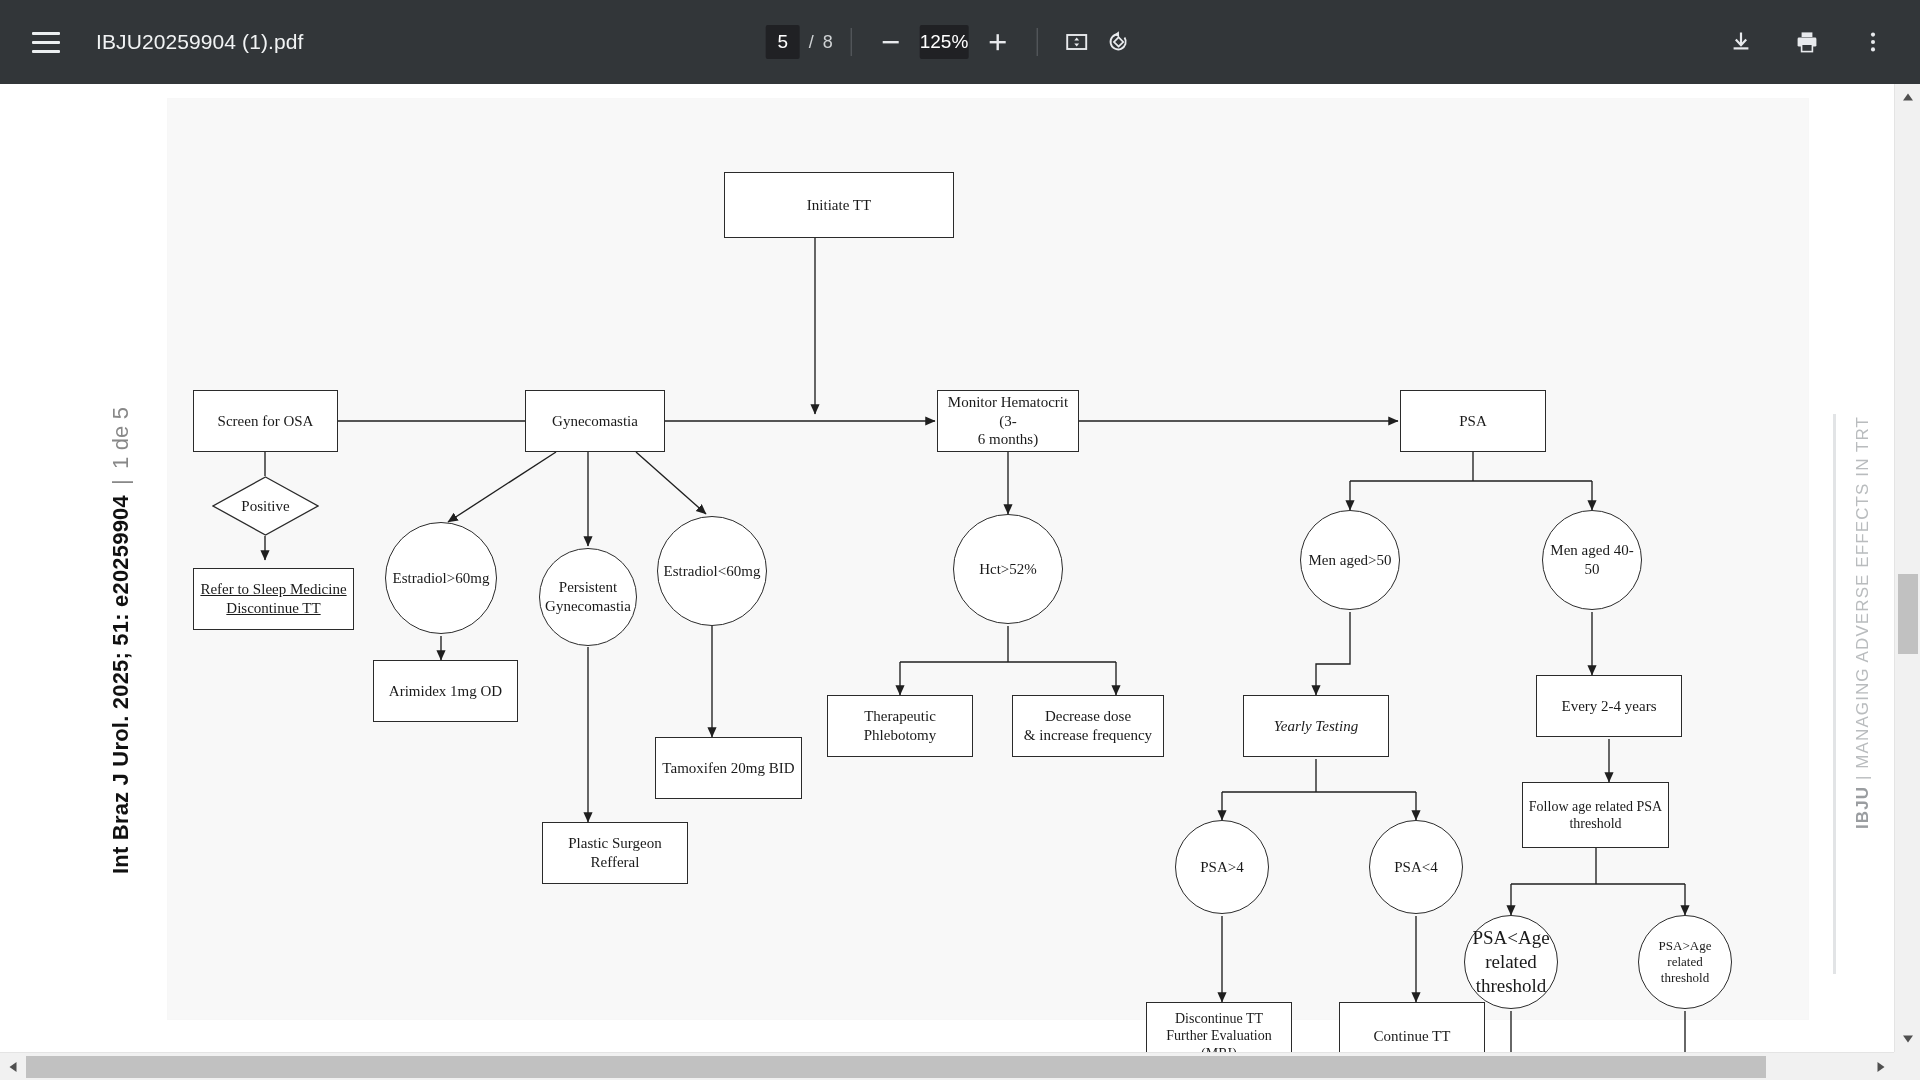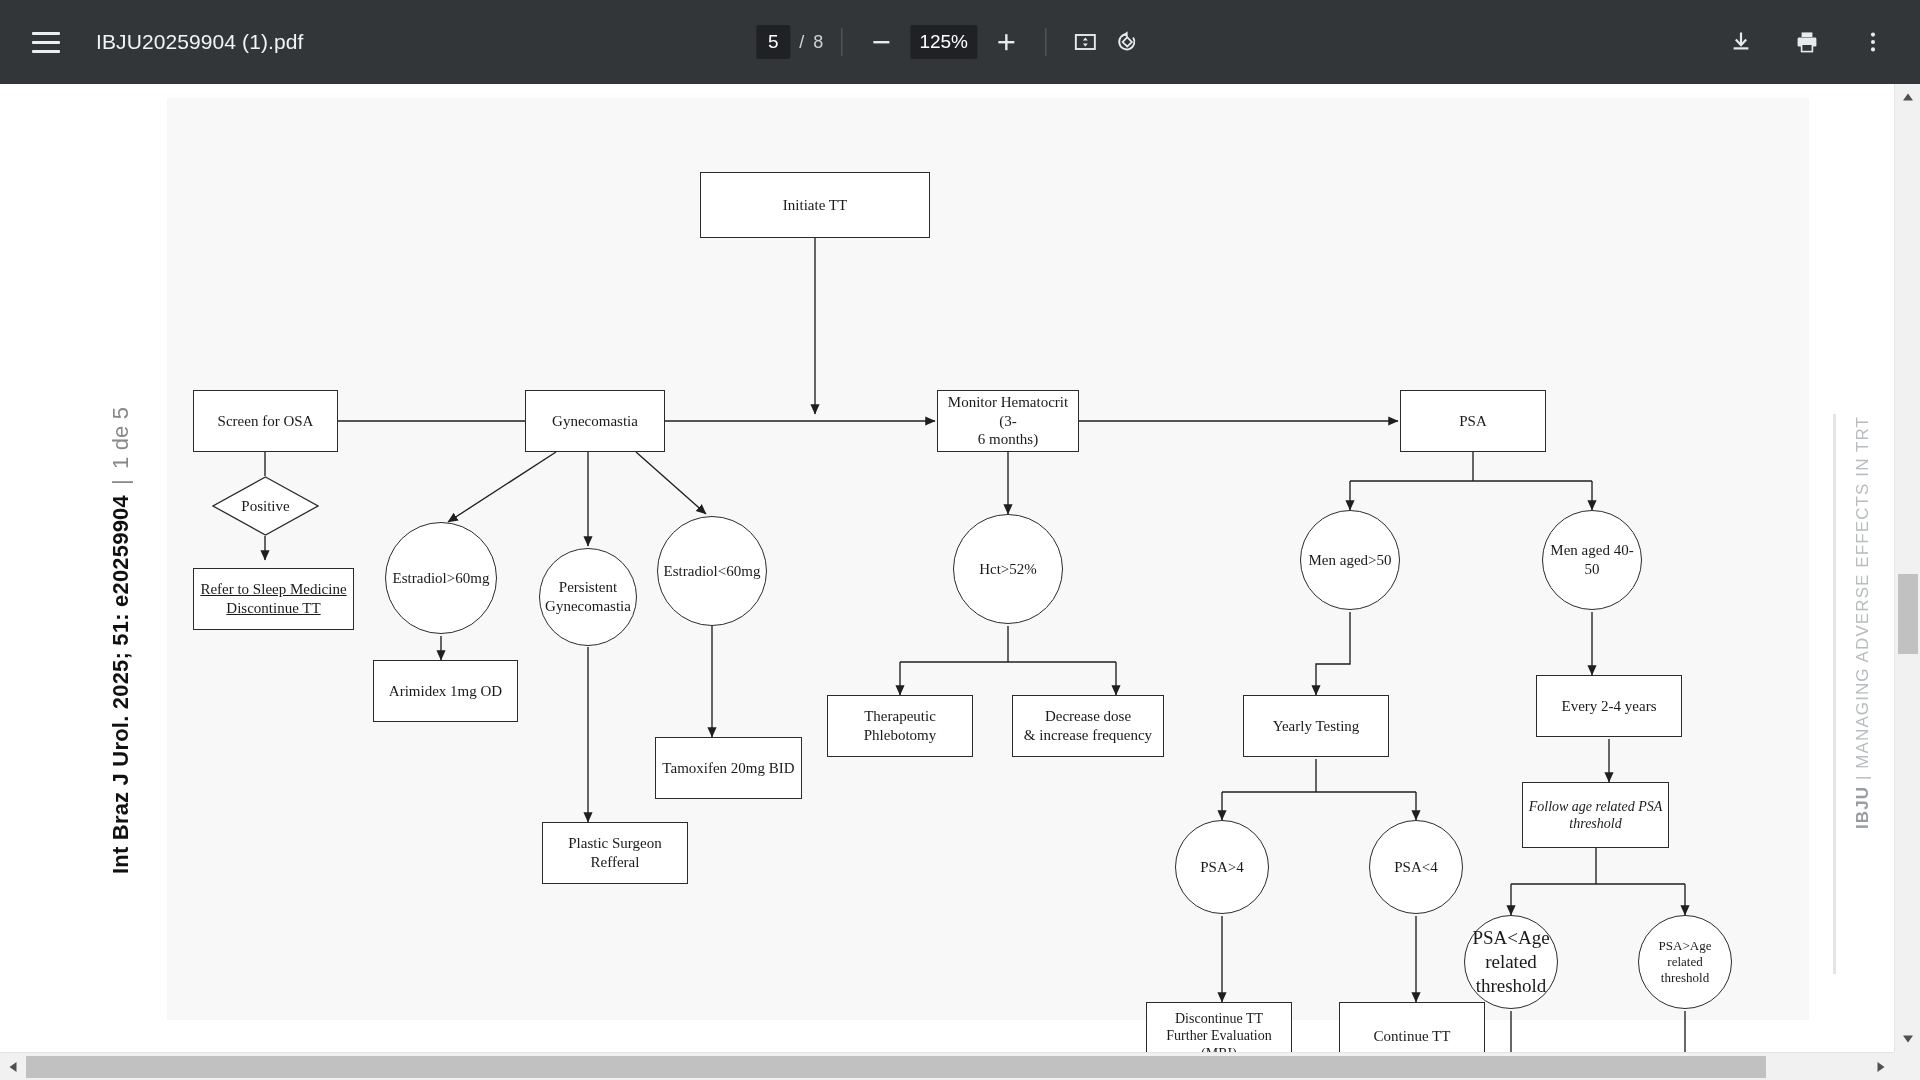--- a/index.html
+++ b/index.html
@@ -43,21 +43,21 @@
   .page-sep { margin: 0 9px 0 9px; font-size: 18px; color:#cfd2d4; }
   .page-total { font-size: 18px; color:#cfd2d4; }
   .divider-v { width:1px; height:28px; background:#5f6368; margin: 0 18px; }
   .tb-btn {
     width: 42px; height: 42px; display:flex; align-items:center; justify-content:center;
     cursor:pointer; border-radius:4px;
   }
   .tb-btn svg { display:block; }
   .zoom-box {
     background:#202124; color:#fff; font-size:19px;
-    height:34px; padding: 0 9px; display:flex; align-items:center; justify-content:center;
+    height:34px; padding: 0 0; display:flex; align-items:center; justify-content:center;
     border-radius:2px; margin: 0 8px; cursor:text;
   }
   #right-controls {
     position: absolute; right: 26px; display:flex; align-items:center; gap: 24px;
   }
 
   
   #viewer {
     position:absolute; top: 84px; left: 0;
     width: 1920px; height: 996px;
@@ -289,21 +289,21 @@
 
         <path d="M1222,832 L1222,918" marker-end="url(#ah)"></path>
 
         <path d="M1416,832 L1416,918" marker-end="url(#ah)"></path>
 
         <path d="M1511,927 L1511,996"></path>
         <path d="M1685,927 L1685,996"></path>
       </g>
     </svg>
 
-    <div class="nd" style="left:700px; top:88px; width:230px; height:66px;">
+    <div class="nd" style="left:724px; top:88px; width:230px; height:66px;">
       <span class="lbl">Initiate TT</span>
     </div>
 
     <div class="nd" style="left:193px; top:306px; width:145px; height:62px;">
       <span class="lbl">Screen for OSA</span>
     </div>
 
     <div class="nd diam" style="left:212px; top:392px; width:107px; height:60px;">
       <svg class="diam-shape" width="107" height="60" viewBox="0 0 107 60">
         <polygon points="53.5,1 106,30 53.5,59 1,30" fill="#ffffff" stroke="#2b2b2b" stroke-width="1.3"></polygon>
@@ -370,38 +370,38 @@
 
     <div class="nd circ" style="left:1300px; top:426px; width:100px; height:100px;">
       <span class="lbl">Men aged&gt;50</span>
     </div>
 
     <div class="nd circ" style="left:1542px; top:426px; width:100px; height:100px; white-space:pre-line;">
       <span class="lbl" style="white-space:pre-line;">Men aged 40-
 50</span>
     </div>
 
-    <div class="nd" style="left:1243px; top:611px; width:146px; height:62px;">
+    <div class="nd" style="left:1243px; top:611px; width:146px; height:62px;font-style:italic;">
       <span class="lbl">Yearly Testing</span>
     </div>
 
     <div class="nd" style="left:1536px; top:591px; width:146px; height:62px;">
       <span class="lbl">Every 2-4 years</span>
     </div>
 
     <div class="nd circ" style="left:1175px; top:736px; width:94px; height:94px;">
       <span class="lbl">PSA&gt;4</span>
     </div>
 
     <div class="nd circ" style="left:1369px; top:736px; width:94px; height:94px;">
       <span class="lbl">PSA&lt;4</span>
     </div>
 
     <div class="nd" style="left:1522px; top:698px; width:147px; height:66px; white-space:pre-line; font-size:14px;">
-      <span class="lbl" style="white-space:pre-line;font-style:italic;">Follow age related PSA
+      <span class="lbl" style="white-space:pre-line;">Follow age related PSA
 threshold</span>
     </div>
 
     <div class="nd circ" style="left:1464px; top:831px; width:94px; height:94px; white-space:pre-line; font-size:19px;">
       <span class="lbl" style="white-space:pre-line;">PSA&lt;Age
 related
 threshold</span>
     </div>
 
     <div class="nd circ" style="left:1638px; top:831px; width:94px; height:94px; white-space:pre-line; font-size:13px;">

